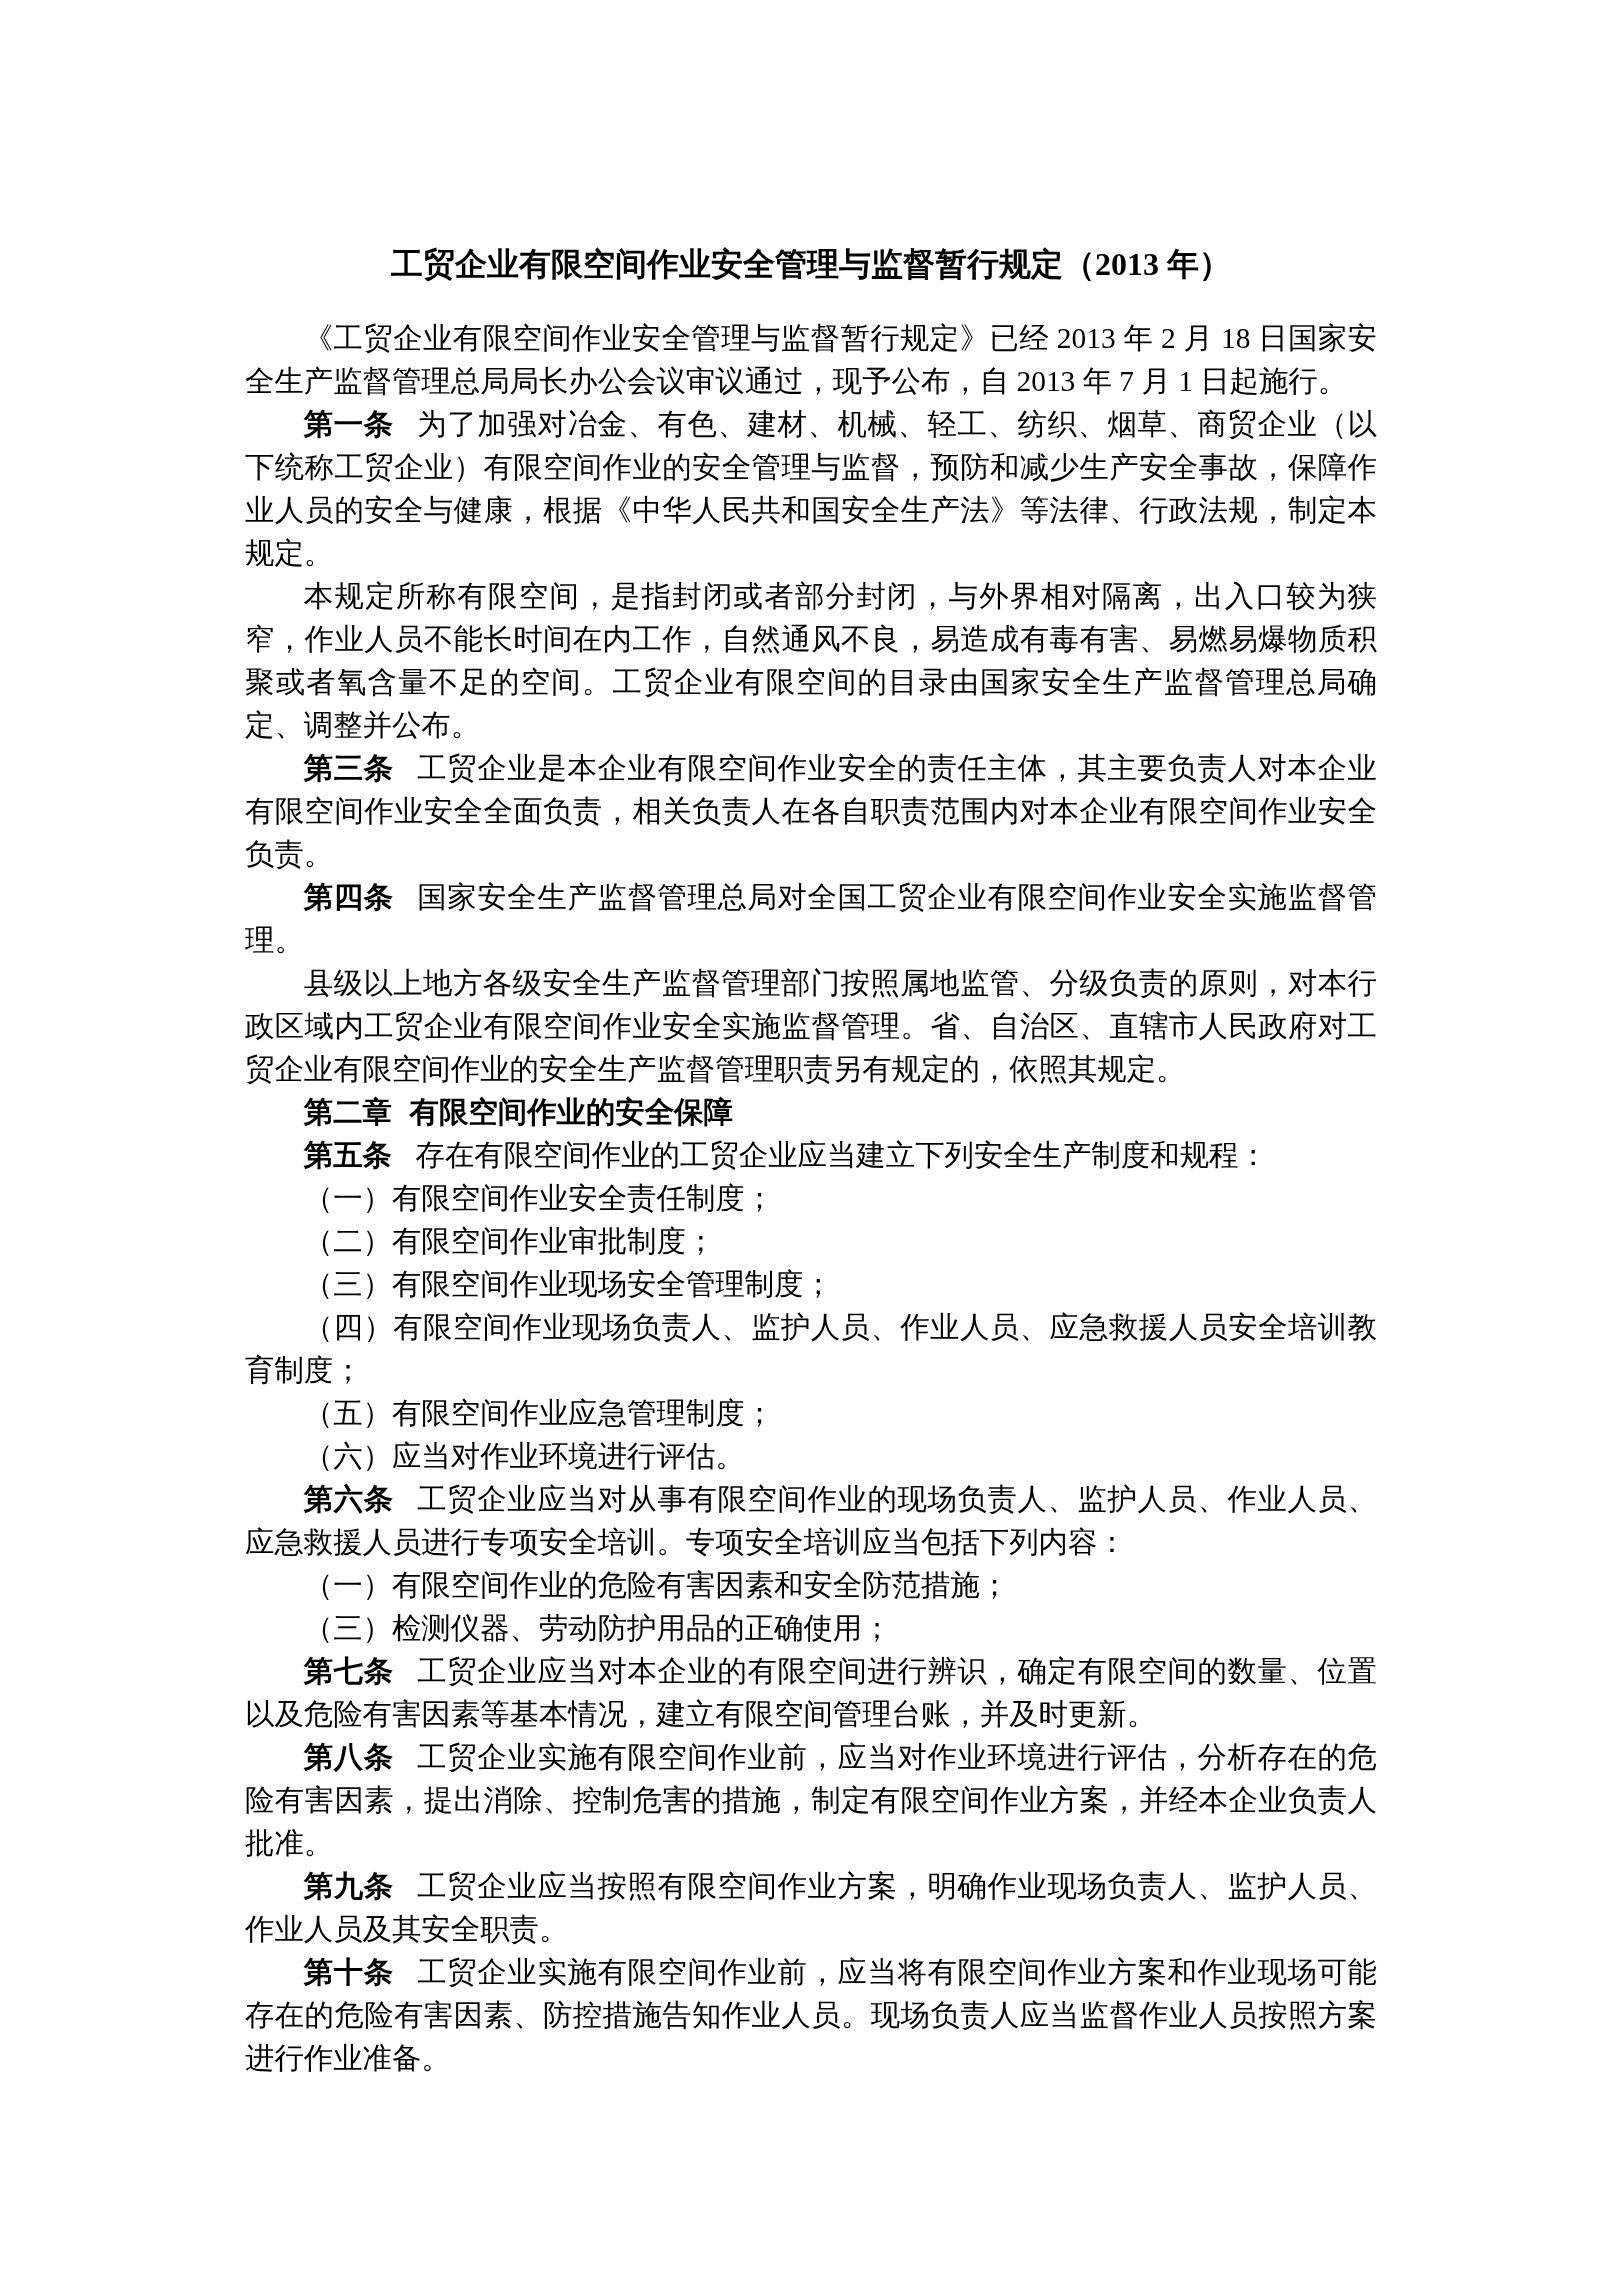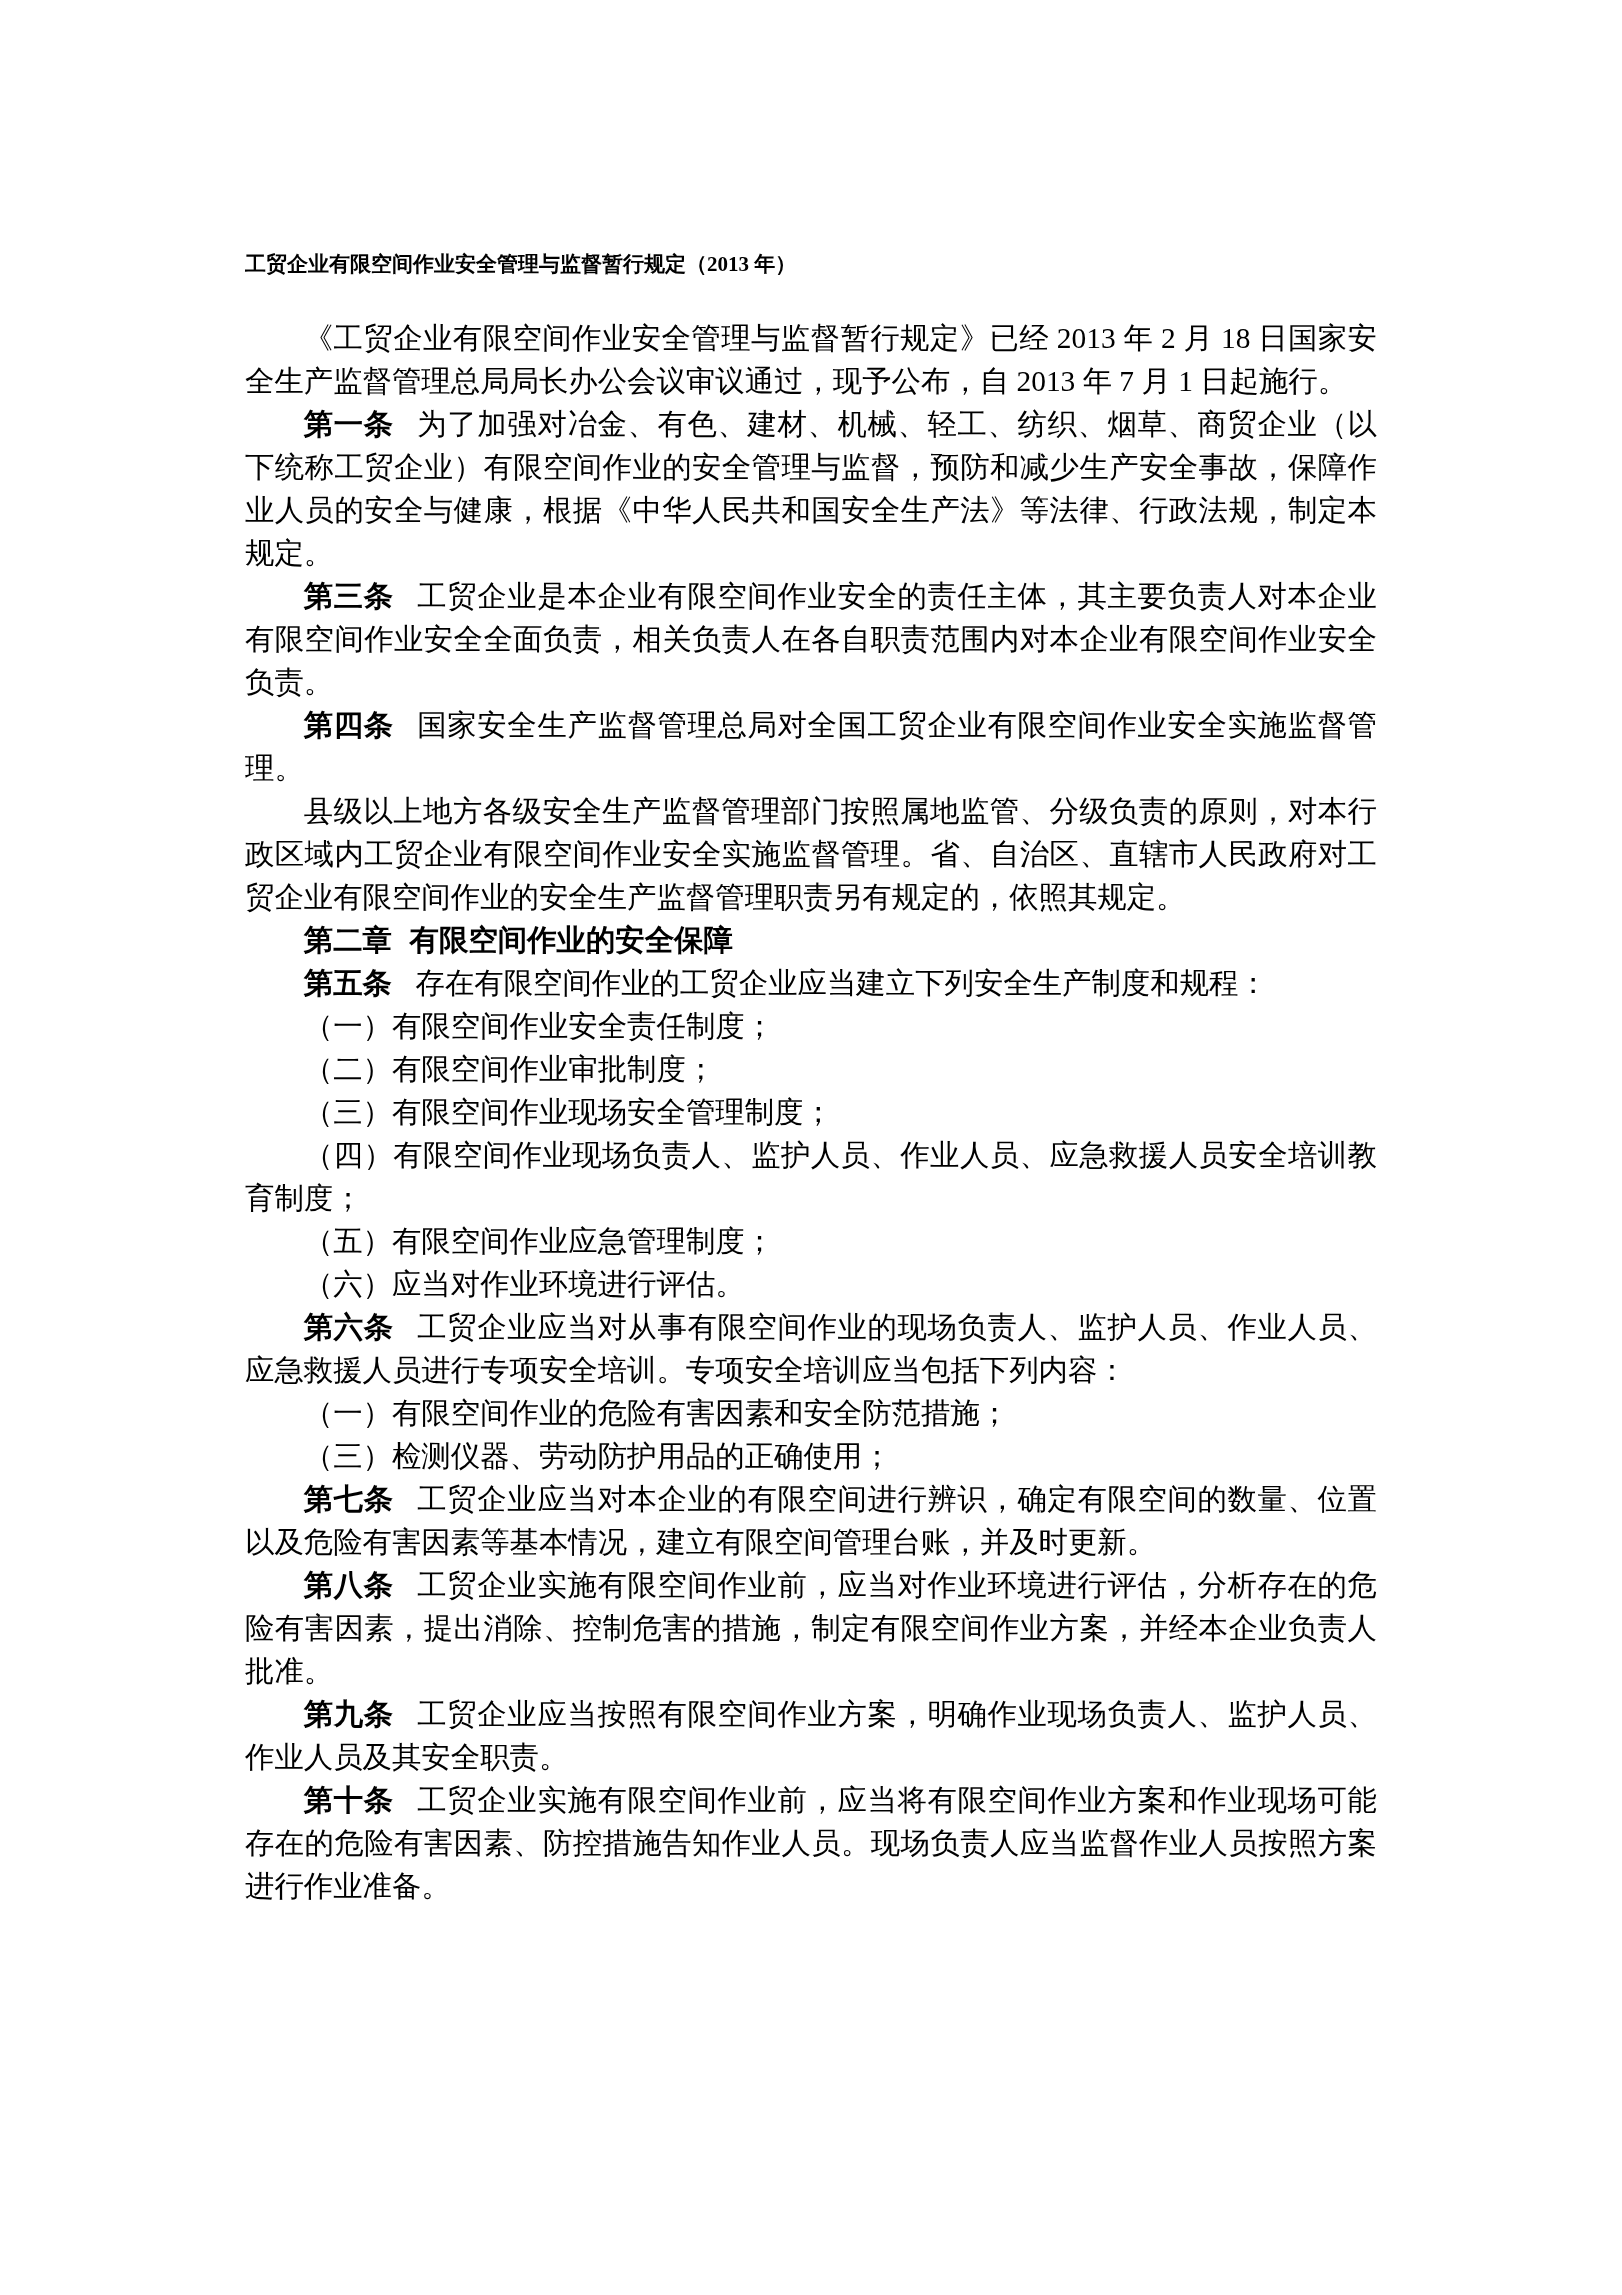--- a/index.html
+++ b/index.html
@@ -18,42 +18,44 @@
   }
   .content {
     position: absolute;
     left: 245px; top: 243px;
     width: 1132px;
     font-size: 29.4px;
     line-height: 43px;
     text-align: justify;
   }
   .doc-title {
-    font-size: 21px;
+    font-size: 32px;
     font-weight: 700;
+    text-align: center;
     text-indent: 0;
     margin: 0 0 31px 0;
   }
   .para {
     margin: 0;
     text-indent: 2em;
   }
   .para.chapter { font-weight: 700; }
   .lead { font-weight: 700; margin-right: 0.8em; }
   .chapter .lead { margin-right: 0.6em; }
 </style>
 </head>
 <body>
 
 <div class="page">
   <div class="content">
     <h1 class="doc-title">工贸企业有限空间作业安全管理与监督暂行规定（2013 年）</h1>
     <div id="paragraphs">
         <p class="para body"><span>《工贸企业有限空间作业安全管理与监督暂行规定》已经 2013 年 2 月 18 日国家安全生产监督管理总局局长办公会议审议通过，现予公布，自 2013 年 7 月 1 日起施行。</span></p>
         <p class="para article"><span class="lead">第一条</span><span>为了加强对冶金、有色、建材、机械、轻工、纺织、烟草、商贸企业（以下统称工贸企业）有限空间作业的安全管理与监督，预防和减少生产安全事故，保障作业人员的安全与健康，根据《中华人民共和国安全生产法》等法律、行政法规，制定本规定。</span></p>
+        <p class="para body"><span>本规定所称有限空间，是指封闭或者部分封闭，与外界相对隔离，出入口较为狭窄，作业人员不能长时间在内工作，自然通风不良，易造成有毒有害、易燃易爆物质积聚或者氧含量不足的空间。工贸企业有限空间的目录由国家安全生产监督管理总局确定、调整并公布。</span></p>
         <p class="para article"><span class="lead">第三条</span><span>工贸企业是本企业有限空间作业安全的责任主体，其主要负责人对本企业有限空间作业安全全面负责，相关负责人在各自职责范围内对本企业有限空间作业安全负责。</span></p>
         <p class="para article"><span class="lead">第四条</span><span>国家安全生产监督管理总局对全国工贸企业有限空间作业安全实施监督管理。</span></p>
         <p class="para body"><span>县级以上地方各级安全生产监督管理部门按照属地监管、分级负责的原则，对本行政区域内工贸企业有限空间作业安全实施监督管理。省、自治区、直辖市人民政府对工贸企业有限空间作业的安全生产监督管理职责另有规定的，依照其规定。</span></p>
         <p class="para chapter"><span class="lead">第二章</span><span>有限空间作业的安全保障</span></p>
         <p class="para article"><span class="lead">第五条</span><span>存在有限空间作业的工贸企业应当建立下列安全生产制度和规程：</span></p>
         <p class="para item"><span>（一）有限空间作业安全责任制度；</span></p>
         <p class="para item"><span>（二）有限空间作业审批制度；</span></p>
         <p class="para item"><span>（三）有限空间作业现场安全管理制度；</span></p>
         <p class="para item"><span>（四）有限空间作业现场负责人、监护人员、作业人员、应急救援人员安全培训教育制度；</span></p>
         <p class="para item"><span>（五）有限空间作业应急管理制度；</span></p>

